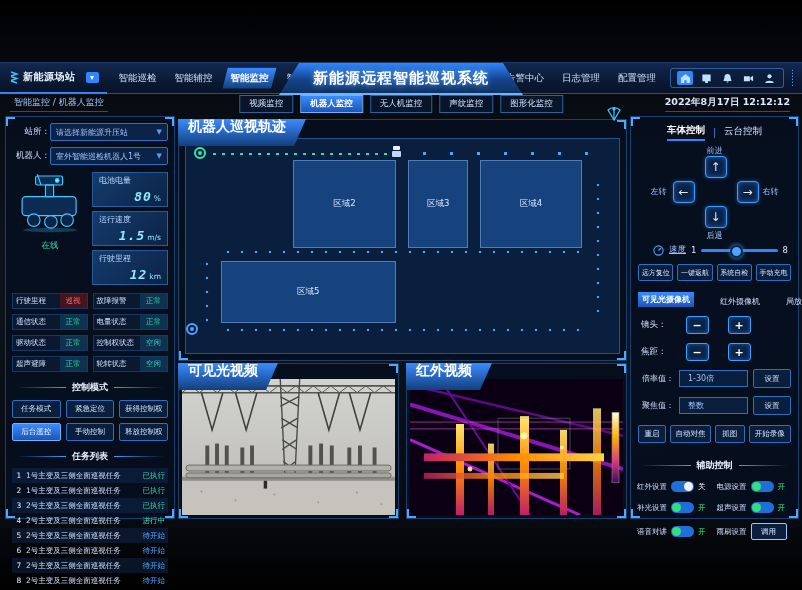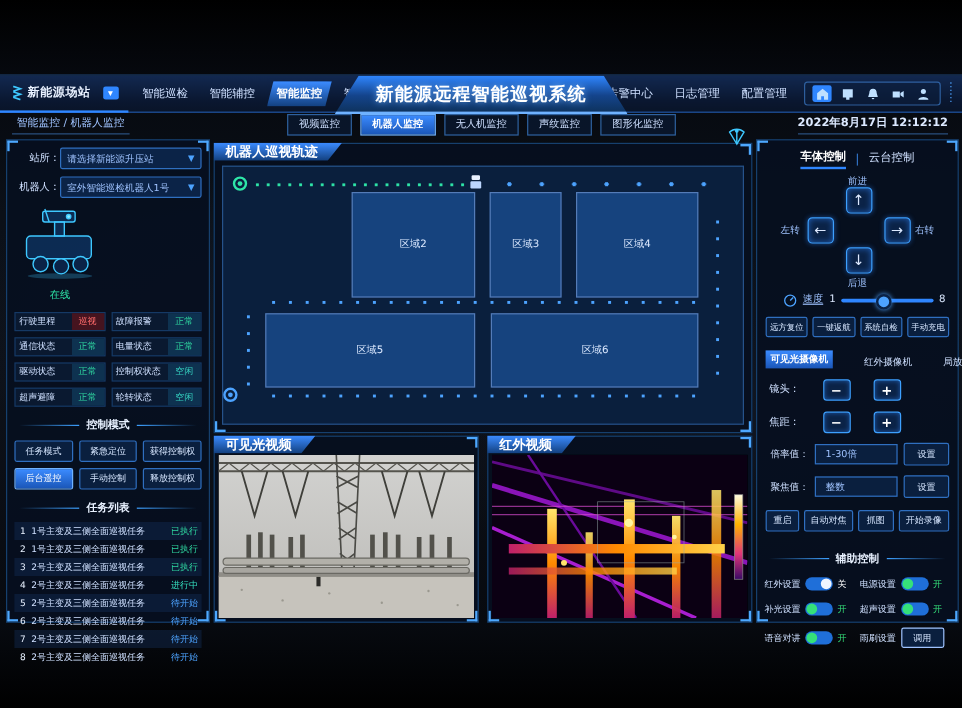--- a/index.html
+++ b/index.html
@@ -88,24 +88,24 @@
   .btn.active{background:linear-gradient(180deg,#3b8bff,#1a56b8);border-color:#6fb2ff;color:#fff;}
   .task-list{margin:5px 6px 0;}
   .task-row{display:flex;height:15px;align-items:center;font-size:7.5px;color:#cfe0ff;cursor:pointer;}
   .task-row:nth-child(odd){background:rgba(22,50,95,.38);}
   .t-idx{width:14px;text-align:center;color:#e8f1ff;flex:none;}
   .t-name{flex:1;white-space:nowrap;overflow:hidden;}
   .t-status{width:30px;flex:none;text-align:right;padding-right:3px;}
   .t-status.done{color:#2fd6a0;} .t-status.running{color:#35e0c0;} .t-status.waiting{color:#4da3ff;}
   
   .map-panel{position:absolute;left:178px;top:119px;width:447px;height:240px;z-index:3;}
-  .panel-tab{position:absolute;top:-1px;left:-1px;height:15px;padding:0 20px 0 10px;
+  .panel-tab{position:absolute;top:-1px;left:-1px;height:15px;padding:0 20px 12px 10px;
      background:linear-gradient(180deg,#3b8bff,#123f7d);
      clip-path:polygon(0 0,100% 0,calc(100% - 12px) 100%,0 100%);
-     display:flex;align-items:center;font-size:11px;font-weight:bold;color:#fff;z-index:2;white-space:nowrap;}
+     display:flex;align-items:center;font-size:14px;font-weight:bold;color:#fff;z-index:2;white-space:nowrap;}
   .compass{position:absolute;right:3px;top:-14px;z-index:2;}
   .map{position:absolute;left:6px;right:6px;top:18px;bottom:6px;background:#0a1f3d;
      border:1px solid rgba(79,160,255,.4);}
   .region{position:absolute;background:#16437e;border:1px solid rgba(159,195,255,.45);
      display:flex;align-items:center;justify-content:center;font-size:8.5px;color:#dce9ff;cursor:pointer;}
   .track{position:absolute;left:8px;right:8px;top:8px;height:12px;}
   .ring{position:absolute;width:8px;height:8px;border:2px solid #2ee6a8;border-radius:50%;top:0;left:0;}
   .ring::after{content:"";position:absolute;left:2px;top:2px;width:4px;height:4px;border-radius:50%;background:#2ee6a8;}
   .ring.blue{border-color:#4da3ff;} .ring.blue::after{background:#4da3ff;}
   .dots-g{position:absolute;left:16px;top:4.5px;width:calc(47% - 16px);height:4px;
@@ -259,20 +259,34 @@
             <line x1="30" y1="13" x2="26" y2="1"></line>
             <rect x="9" y="26" width="60" height="21" rx="4"></rect>
             <circle cx="22" cy="52" r="7" fill="#0b2347"></circle>
             <circle cx="41" cy="54" r="7" fill="#0b2347"></circle>
             <circle cx="59" cy="52" r="7" fill="#0b2347"></circle>
           </g>
           <ellipse cx="40" cy="63" rx="30" ry="2.5" fill="rgba(62,200,255,.25)"></ellipse>
         </svg>
         <div class="online">在线</div>
       </div>
+      <div class="stats">
+        <div class="stat">
+          <div class="s-lbl">电池电量</div>
+          <div class="s-val"><span class="num">80</span><span class="unit">%</span></div>
+        </div>
+        <div class="stat">
+          <div class="s-lbl">运行速度</div>
+          <div class="s-val"><span class="num">1.5</span><span class="unit">m/s</span></div>
+        </div>
+        <div class="stat">
+          <div class="s-lbl">行驶里程</div>
+          <div class="s-val"><span class="num">12</span><span class="unit">km</span></div>
+        </div>
+      </div>
     </div>
     <div class="status-grid">
       <div class="status-item">
           <span class="lb">行驶里程</span>
           <span class="vl alert">巡视</span>
         </div>
       <div class="status-item">
           <span class="lb">故障报警</span>
           <span class="vl ok">正常</span>
         </div>
@@ -369,21 +383,20 @@
         <span class="bot-marker">
             <i class="h"></i>
             <i class="b"></i>
           </span>
         <span class="dots-b"></span>
       </div>
       <div class="region" style="left:24.7%;top:10%;width:23.3%;height:40%;">区域2</div>
       <div class="region" style="left:51.3%;top:10%;width:13.4%;height:40%;">区域3</div>
       <div class="region" style="left:67.9%;top:10%;width:23.1%;height:40%;">区域4</div>
       <div class="region" style="left:8%;top:57%;width:40%;height:28%;">区域5</div>
-      <div class="region" style="left:51.6%;top:57%;width:39.5%;height:28%;">区域6</div>
       <div class="dots-h" style="left:8%;right:7%;top:52%;"></div>
       <div class="dots-h" style="left:8%;right:7%;top:88.5%;"></div>
       <div class="dots-v" style="right:4.5%;top:18%;bottom:14%;"></div>
       <div class="dots-v" style="left:4.5%;top:55%;bottom:11%;"></div>
       <span class="ring blue" style="position:absolute;right:2%;top:86%;"></span>
     </div>
   </div>
 
   <div class="video-panel vis corner-frame">
     <div class="panel-tab">可见光视频</div>

